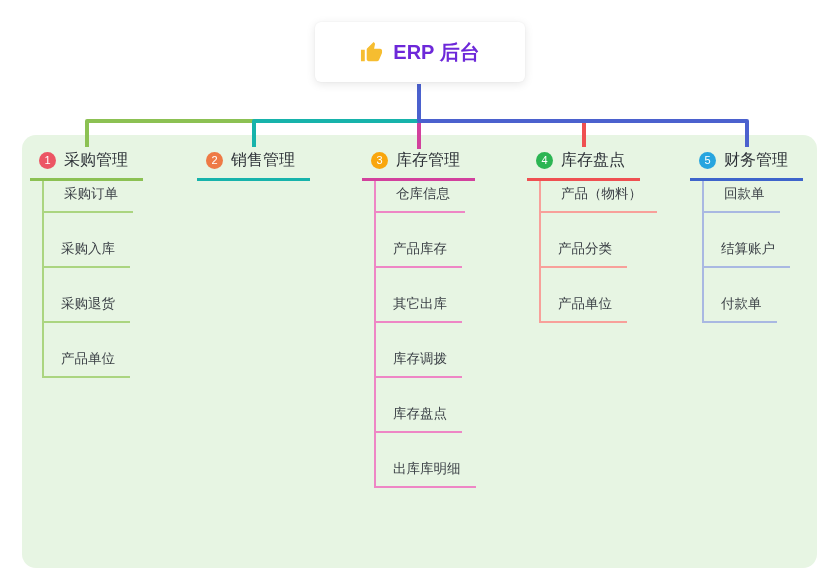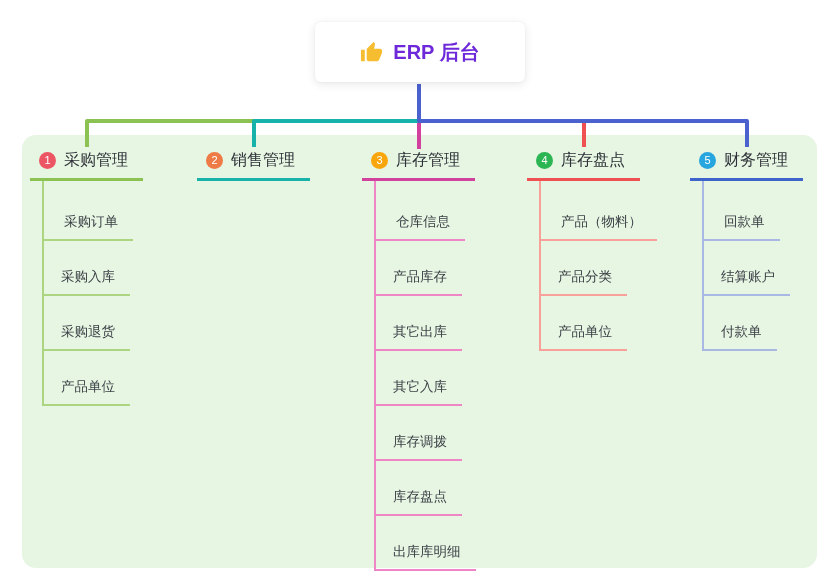--- a/index.html
+++ b/index.html
@@ -26,21 +26,21 @@
                    border-bottom:3px solid var(--line);
                    font-size:16px; color:#2e3238; line-height:22px; cursor:pointer;
                    white-space:nowrap; }
   .badge { width:17px; height:17px; min-width:17px; border-radius:50%;
            background:var(--badge); color:#ffffff; font-size:11px; line-height:17px;
            text-align:center; }
   .items { margin-left:12px; border-left:2px solid var(--light); width:max-content; }
   .item { width:max-content; height:55px; display:flex; align-items:flex-end;
           padding:0 15px 8px 17px; border-bottom:2px solid var(--light);
           font-size:13.5px; color:#3a3f45; white-space:nowrap; cursor:pointer; }
-  .item:first-child { height:60px;padding-left:20px; }
+  .item:first-child { height:32px;padding-left:20px; }
 </style>
 </head>
 <body>
 
 <div class="stage">
 
   <div class="panel" style="background: rgb(231, 245, 227);"></div>
 
   <svg class="connector-svg" viewBox="0 0 839 588" fill="none" stroke-linejoin="round">
     <path d="M87,147 L87,121 L254,121" stroke-width="4" stroke="#8cc153"></path>
@@ -79,21 +79,20 @@
 
   <div class="branch" style="left: 362px; --line: #d2419d; --light: #ee86c5; --badge: #f9a60d;">
     <div class="branch-header">
       <span class="badge">3</span>
       <span>库存管理</span>
     </div>
     <div class="items">
       <div class="item">仓库信息</div>
       <div class="item">产品库存</div>
       <div class="item">其它出库</div>
-      <div class="item">其它入库</div>
       <div class="item">库存调拨</div>
       <div class="item">库存盘点</div>
       <div class="item">出库库明细</div>
     </div>
   </div>
 
   <div class="branch" style="left: 527px; --line: #ef5051; --light: #f8a09a; --badge: #2cb553;">
     <div class="branch-header">
       <span class="badge">4</span>
       <span>库存盘点</span>

